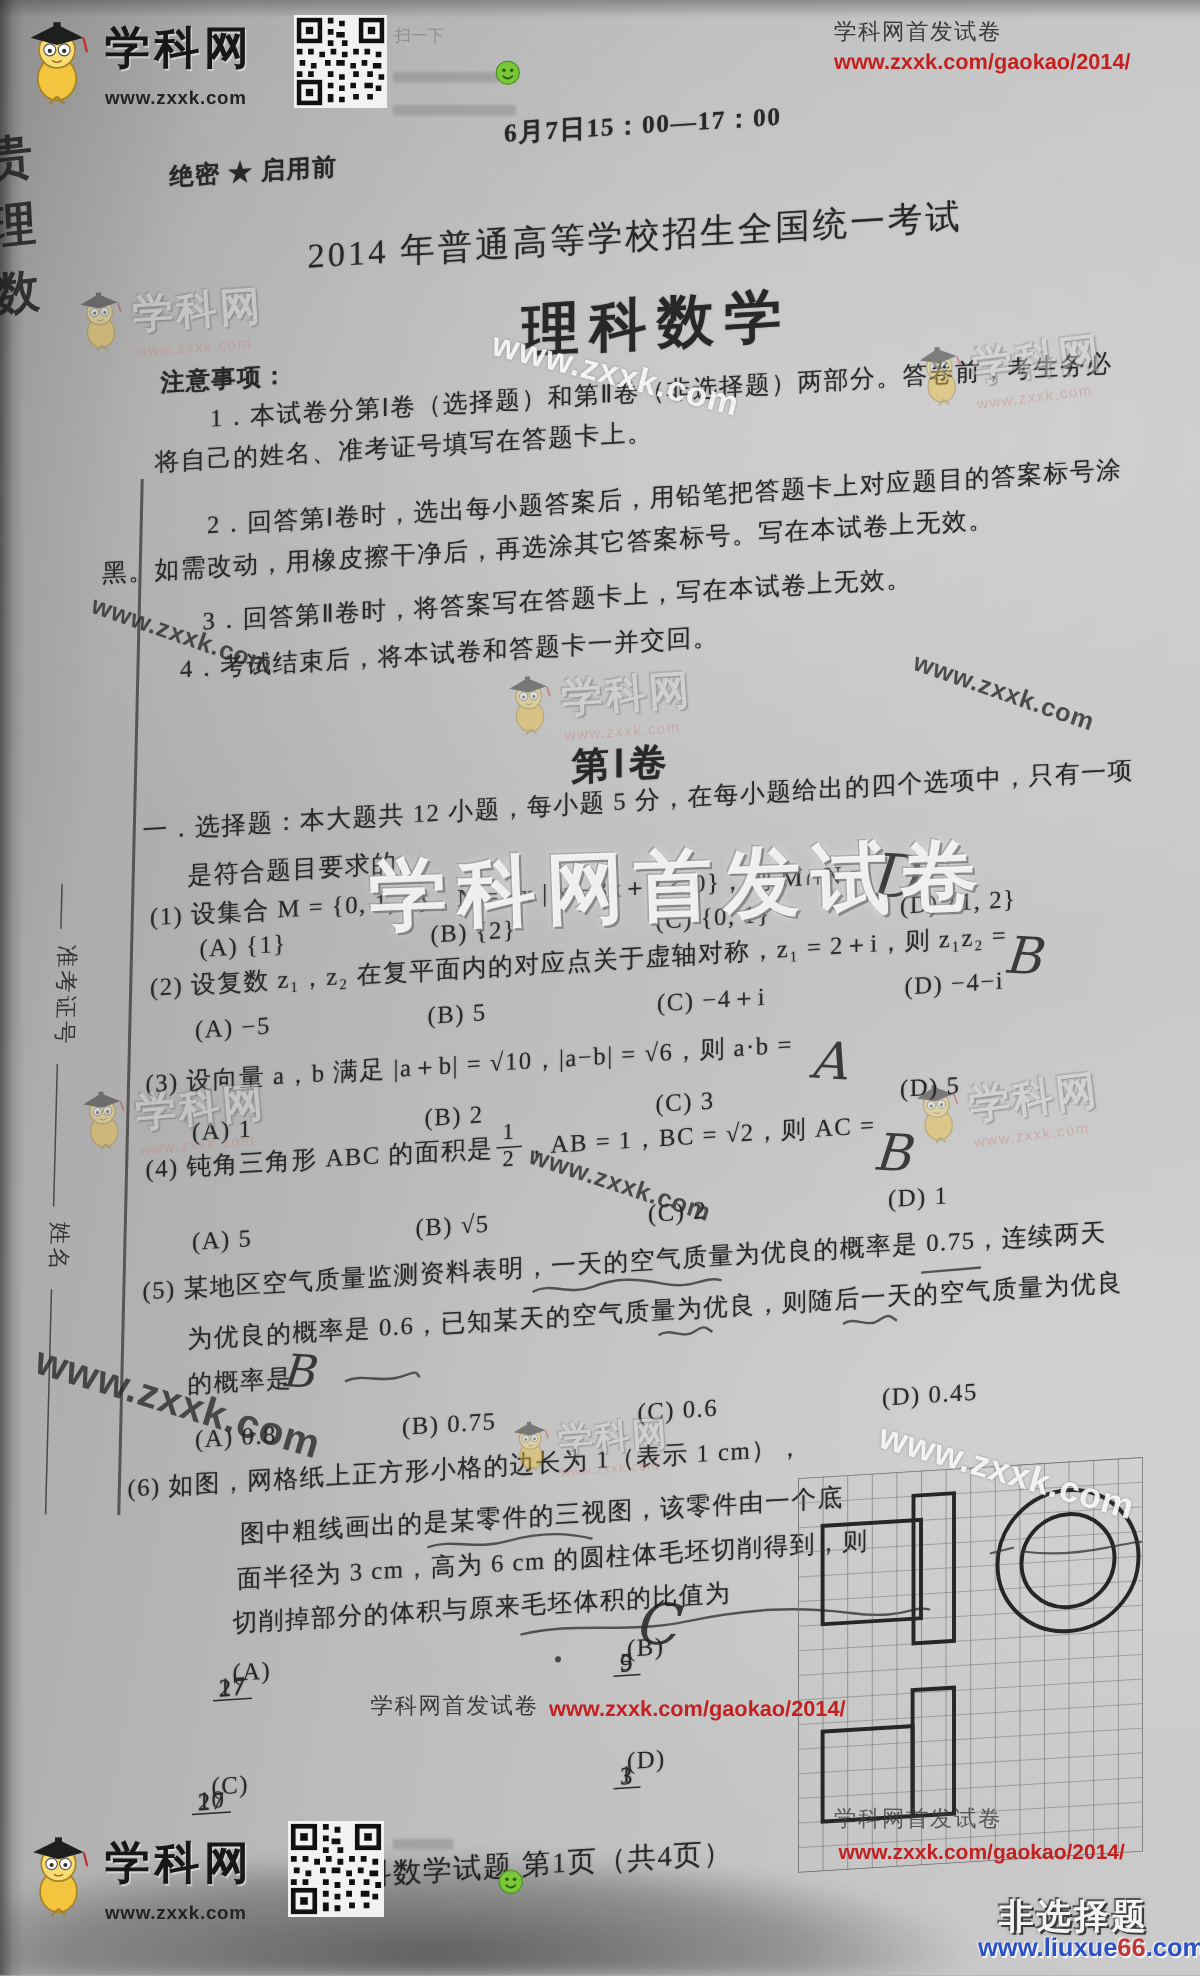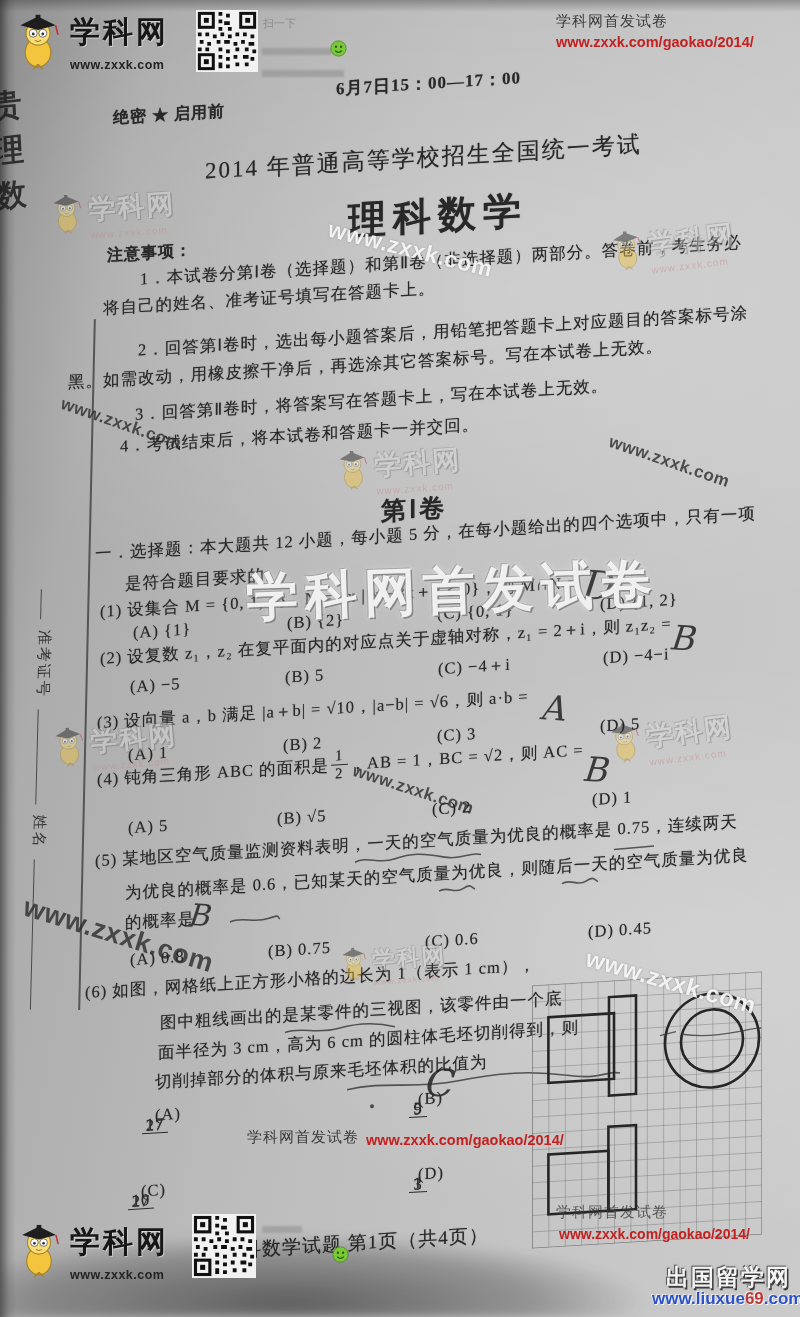--- a/index.html
+++ b/index.html
@@ -420,16 +420,16 @@
   </div>
 </div>
 <svg class="ov" style="left:192px;top:1214px" width="64" height="64">
     <use href="#qr"></use>
   </svg>
 <div class="graybar" style="left:262px;top:1226px;width:40px"></div>
 <svg class="ov" style="left:332px;top:1246px" width="17" height="17">
     <use href="#smiley"></use>
   </svg>
 
-<div class="liux-name" style="left:666px;top:1262px">出国留学网</div>
+<div class="liux-name" style="left:666px;top:1262px">非选择题</div>
 <div class="liux-url" style="left:652px;top:1289px">
-  <span>www.liuxue</span><span class="n86">69</span><span>.com</span>
+  <span>www.liuxue</span><span class="n86">66</span><span>.com</span>
 </div>
 
 </body></html>

